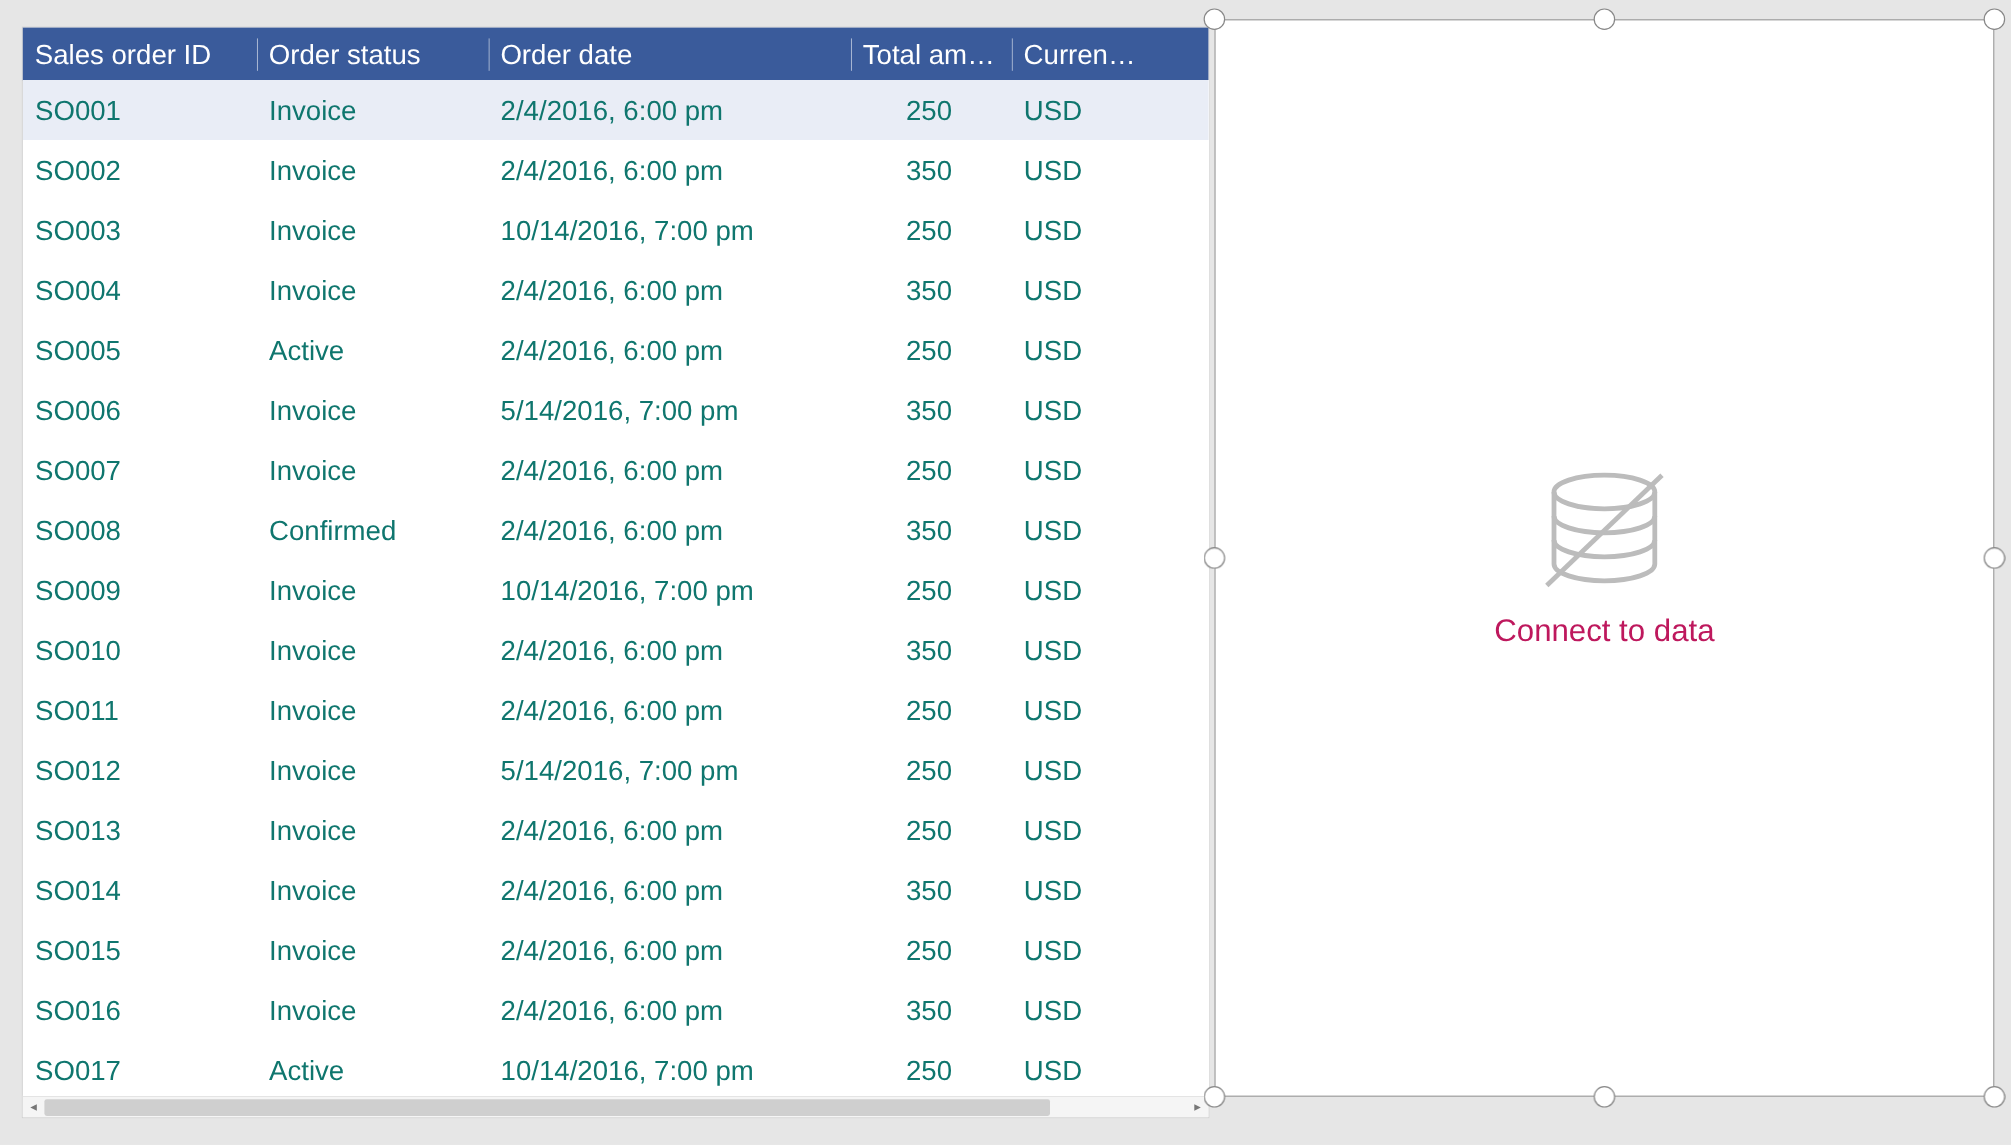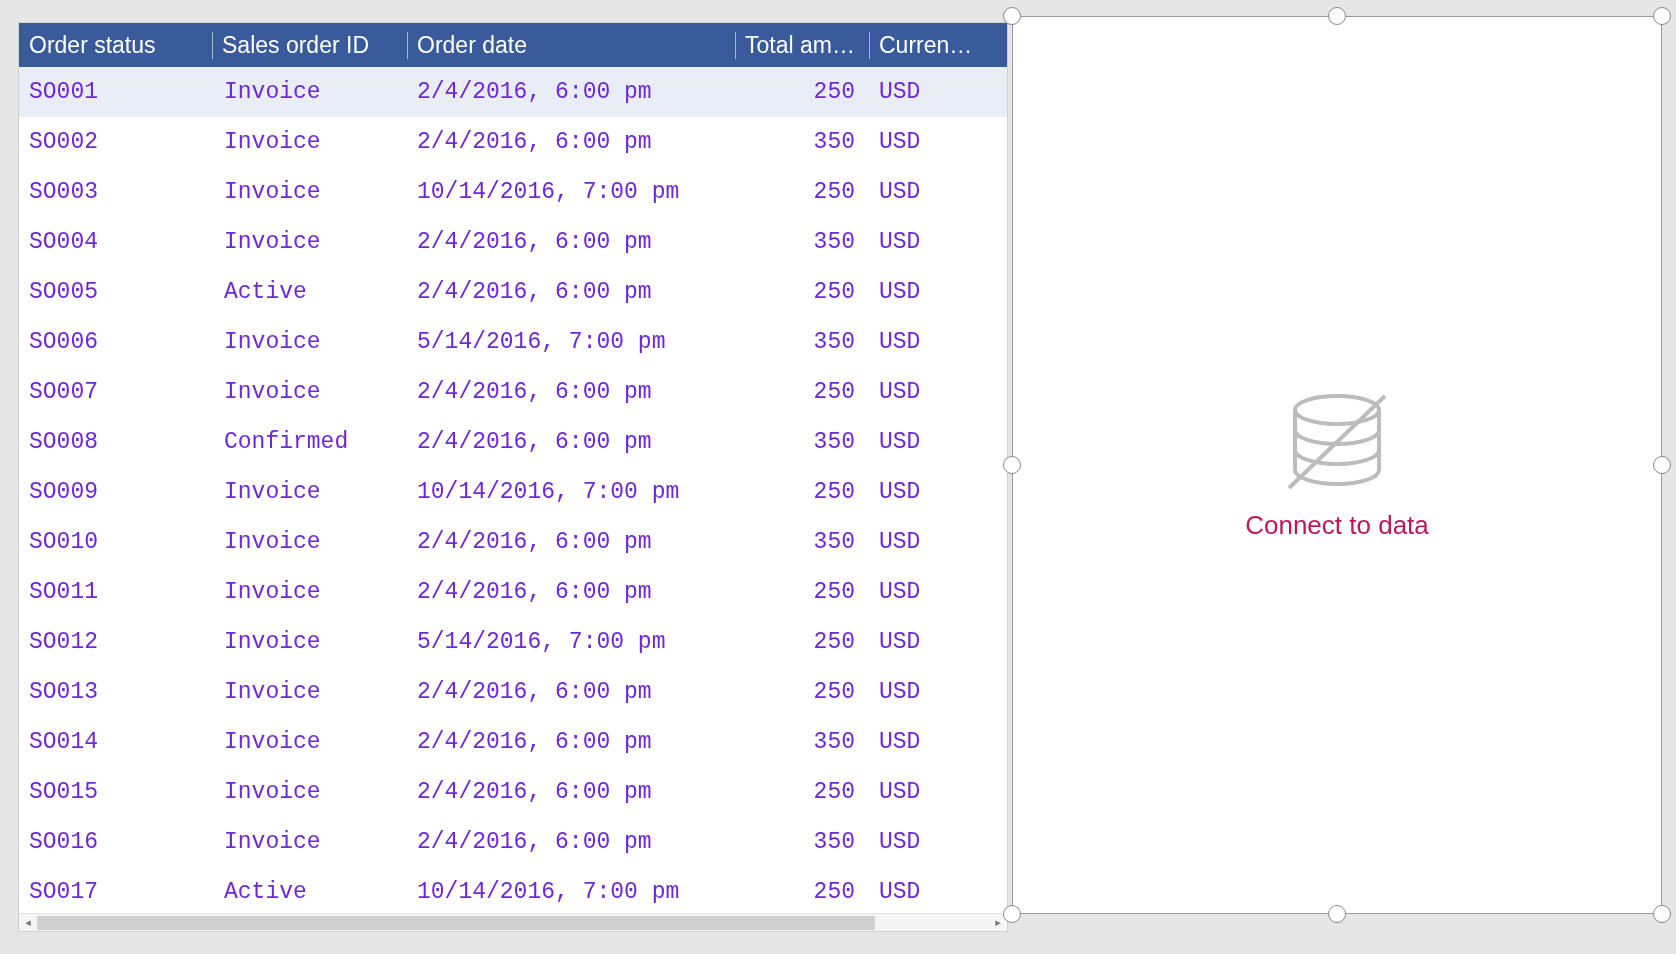--- a/index.html
+++ b/index.html
@@ -46,35 +46,34 @@
   .grid-header .hcell + .hcell::before {
     content: "";
     position: absolute;
     left: 0; top: 6px; bottom: 6px;
     width: 1px;
     background: rgba(255,255,255,0.55);
   }
   .col-id     { width: 195px; }
   .col-status { width: 193px; }
   .col-date   { width: 302px; }
-  .col-amount { width: 134px; text-align: right; padding-right: 14px !important; margin-left: 26px; }
+  .col-amount { width: 134px; text-align: center; padding-right: 14px !important; }
   .col-curr   { width: 120px; }
   .grid-body {
     flex: 1 1 auto;
     overflow-y: scroll;
     overflow-x: hidden;
     background: #fff;
   }
   .grid-row {
     display: flex;
     height: 50px;
     align-items: center;
     font-size: 23px;
-    color: #6d28d9;
-    font-family: Liberation Mono, monospace;
+    color: #0f766e;
   }
   .grid-row .cell {
     padding: 0 10px;
     white-space: nowrap;
     overflow: hidden;
     text-overflow: ellipsis;
   }
   .grid-row.selected { background: #e9edf6; }
   .grid-hscroll {
     height: 18px;
@@ -143,22 +142,22 @@
     height:18px; background:#f5f5f5;
   }
 </style>
 </head>
 <body>
 
 <div class="canvas">
 
   <div class="grid-panel">
     <div class="grid-header">
+      <div class="hcell col-id">Sales order ID</div>
       <div class="hcell col-status">Order status</div>
-      <div class="hcell col-id">Sales order ID</div>
       <div class="hcell col-date">Order date</div>
       <div class="hcell col-amount">Total amo...</div>
       <div class="hcell col-curr">Currency of T</div>
     </div>
     <div class="grid-body" id="grid-body">
         <div class="grid-row selected">
           <div class="cell col-id">SO001</div>
           <div class="cell col-status">Invoice</div>
           <div class="cell col-date">2/4/2016, 6:00 pm</div>
           <div class="cell col-amount">250</div>

